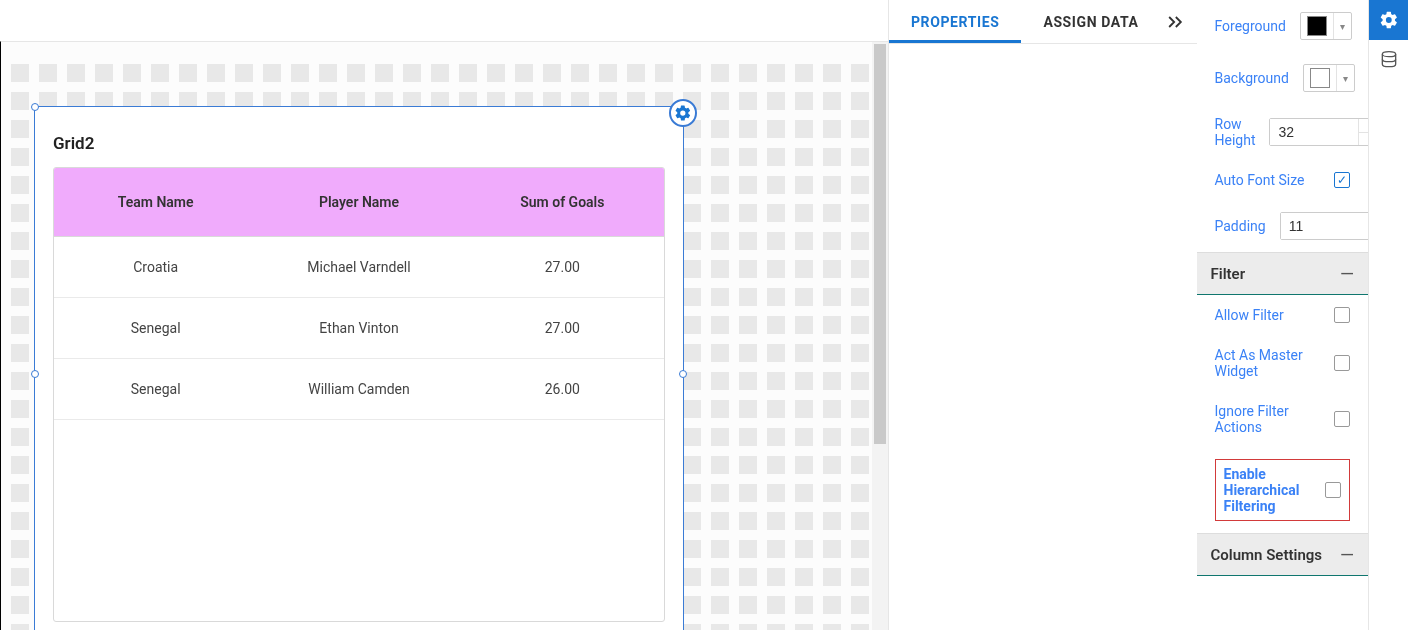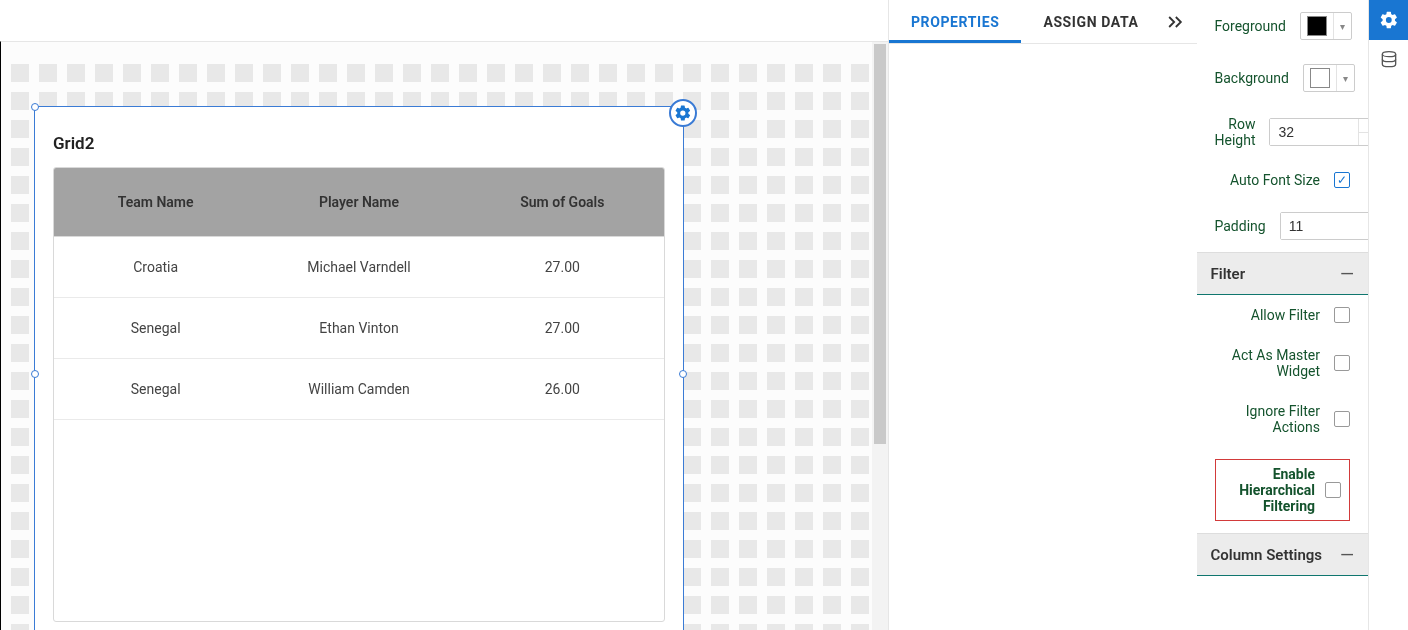--- a/index.html
+++ b/index.html
@@ -52,41 +52,41 @@
   .h-e  { right:-4px; top:50%; margin-top:-4px; }
   .h-w  { left:-4px; top:50%; margin-top:-4px; }
   .h-s  { bottom:-4px; left:50%; margin-left:-4px; }
 
   .gear-badge { position:absolute; right:-14px; top:-8px; width:28px; height:28px; border-radius:50%; background:#fff; border:2px solid #3a7bd5; display:flex; align-items:center; justify-content:center; color:#1976d2; cursor:pointer; }
   .gear-badge svg { width:18px; height:18px; fill:#1976d2; }
 
   .widget-title { position:absolute; left:18px; top:26px; font-size:17px; font-weight:600; color:#222; }
 
   .grid-table { position:absolute; left:18px; top:60px; right:18px; bottom:18px; border:1px solid #d9d9d9; border-radius:3px; overflow:hidden; }
-  .grid-head { display:flex; background:#a3a3a3; border-bottom:1px solid #d9d9d9; }
+  .grid-head { display:flex; background:#f0abfc; border-bottom:1px solid #d9d9d9; }
   .grid-head div, .grid-row div { flex:1; text-align:center; padding:26px 8px; font-size:14px; }
   .grid-head div { font-weight:600; color:#333; }
   .grid-row { display:flex; border-bottom:1px solid #eaeaea; }
   .grid-row div { padding:22px 8px; color:#444; }
 
   
   .right-panel { width:520px; height:100%; border-left:1px solid #e6e6e6; background:#fff; display:flex; flex-direction:column; position:relative; }
   .tabs { display:flex; align-items:center; height:44px; border-bottom:1px solid #e6e6e6; position:relative; }
   .tab { padding:0 22px; height:100%; display:flex; align-items:center; font-size:14px; font-weight:700; letter-spacing:0.6px; cursor:pointer; color:#333; }
   .tab.active { color:#1976d2; box-shadow: inset 0 -3px 0 #1976d2; }
   .collapse-toggle { margin-left:auto; margin-right:8px; width:28px; height:28px; display:flex; align-items:center; justify-content:center; color:#555; cursor:pointer; }
 
   .tool-strip { width:40px; height:100%; border-left:1px solid #e6e6e6; display:flex; flex-direction:column; align-items:center; padding-top:0; }
   .tool-btn { width:40px; height:40px; display:flex; align-items:center; justify-content:center; cursor:pointer; color:#555; }
   .tool-btn.active { background:#1976d2; color:#fff; }
   .right-wrap { display:flex; flex:1; min-height:0; }
   .panel-body { flex:1; overflow:auto; }
 
   .prop-row { display:flex; align-items:center; padding:12px 18px; }
-  .prop-row label { flex:1; text-align:right; padding-right:14px; font-size:14px; color:#14532d; }
+  .prop-row label { flex:1; text-align:left; padding-right:14px; font-size:14px; color:#3b82f6; }
   .color-swatch { display:inline-flex; align-items:center; border:1px solid #ccc; border-radius:2px; height:28px; }
   .color-swatch .sw { width:20px; height:20px; margin:0 6px; border:1px solid #888; }
   .color-swatch .caret { width:18px; display:flex; align-items:center; justify-content:center; border-left:1px solid #e3e3e3; height:100%; color:#888; font-size:10px; }
 
   .num-input { display:flex; align-items:stretch; border:1px solid #ccc; border-radius:2px; height:28px; width:120px; }
   .num-input input { border:none; outline:none; width:88px; padding:0 8px; font-size:14px; color:#333; }
   .num-input .spin { width:24px; border-left:1px solid #e3e3e3; display:flex; flex-direction:column; }
   .num-input .spin span { flex:1; display:flex; align-items:center; justify-content:center; font-size:9px; color:#666; cursor:pointer; }
   .num-input .spin span:first-child { border-bottom:1px solid #e3e3e3; }
 

